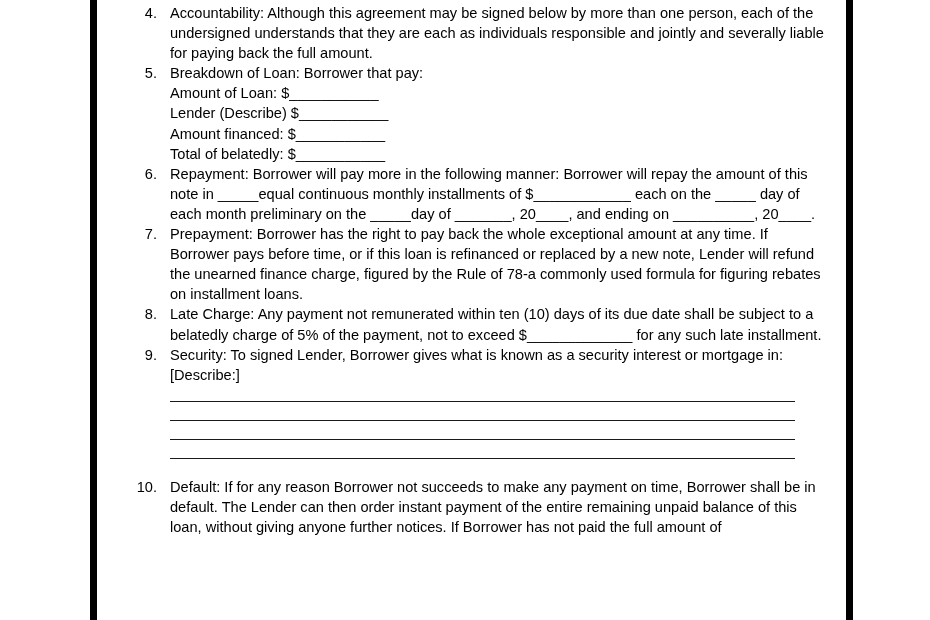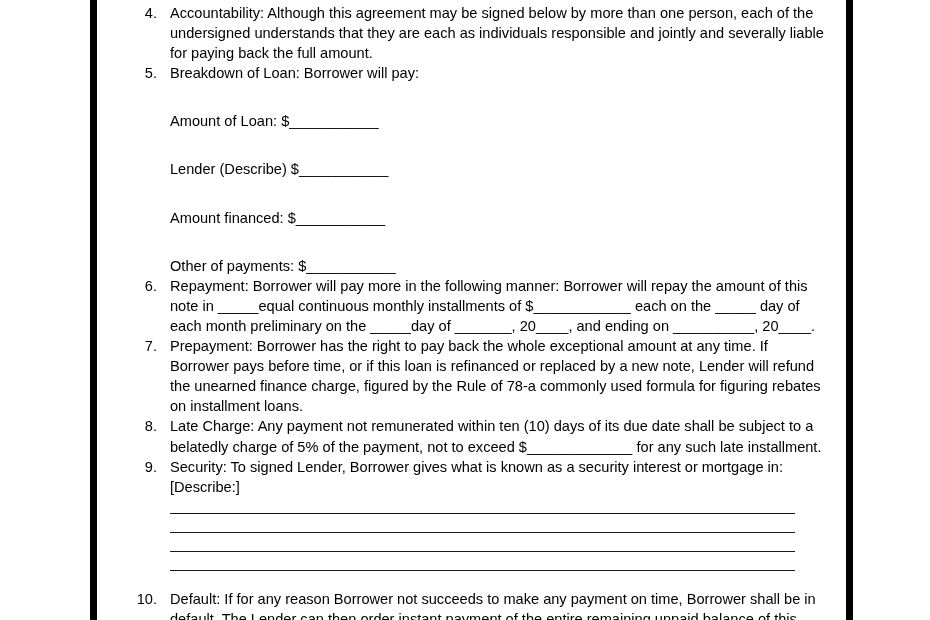--- a/index.html
+++ b/index.html
@@ -64,21 +64,20 @@
     line-height: 20.1px;
   }
   .body-text {
     display: block;
     max-width: 660px;
   }
   .subline {
     display: block;
     max-width: 660px;
     white-space: pre;
-    margin-top: 28px;
   }
   .blank-rules {
     margin: 0;
     padding: 0 0 0 170px;
   }
   .rule-line {
     width: 625px;
     height: 0;
     border-bottom: 1.6px solid #1a1a1a;
     margin-bottom: 18px;
@@ -96,25 +95,25 @@
   <div class="content">
     <ol class="clauses">
 
       <li class="clause">
         <span class="num">4.</span>
         <span class="body-text">Accountability: Although this agreement may be signed below by more than one person, each of the undersigned understands that they are each as individuals responsible and jointly and severally liable for paying back the full amount.</span>
       </li>
 
       <li class="clause">
         <span class="num">5.</span>
-        <span class="body-text">Breakdown of Loan: Borrower will pay:</span>
+        <span class="body-text">Breakdown of Loan: Borrower that pay:</span>
         <span class="subline">Amount of Loan: $___________</span>
         <span class="subline">Lender (Describe) $___________</span>
         <span class="subline">Amount financed: $___________</span>
-        <span class="subline">Other of payments: $___________</span>
+        <span class="subline">Total of belatedly: $___________</span>
       </li>
 
       <li class="clause">
         <span class="num">6.</span>
         <span class="body-text">Repayment: Borrower will pay more in the following manner: Borrower will repay the amount of this note in _____equal continuous monthly installments of $____________ each on the _____ day of each month preliminary on the _____day of _______, 20____, and ending on __________, 20____.</span>
       </li>
 
       <li class="clause">
         <span class="num">7.</span>
         <span class="body-text">Prepayment: Borrower has the right to pay back the whole exceptional amount at any time. If Borrower pays before time, or if this loan is refinanced or replaced by a new note, Lender will refund the unearned finance charge, figured by the Rule of 78-a commonly used formula for figuring rebates on installment loans.</span>

